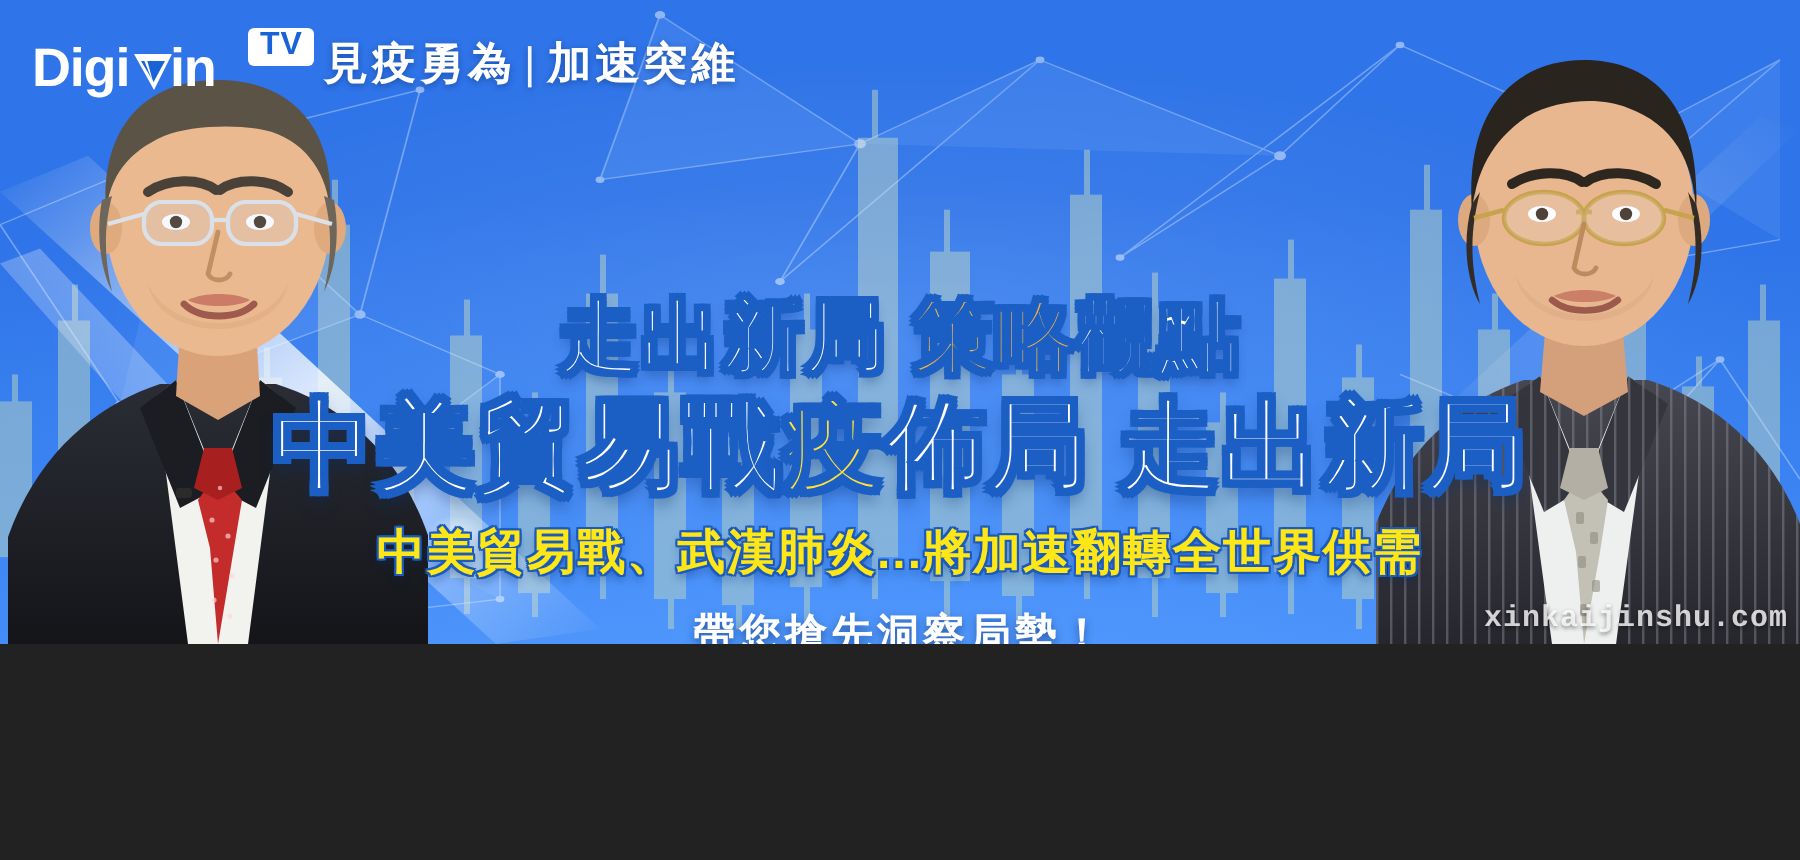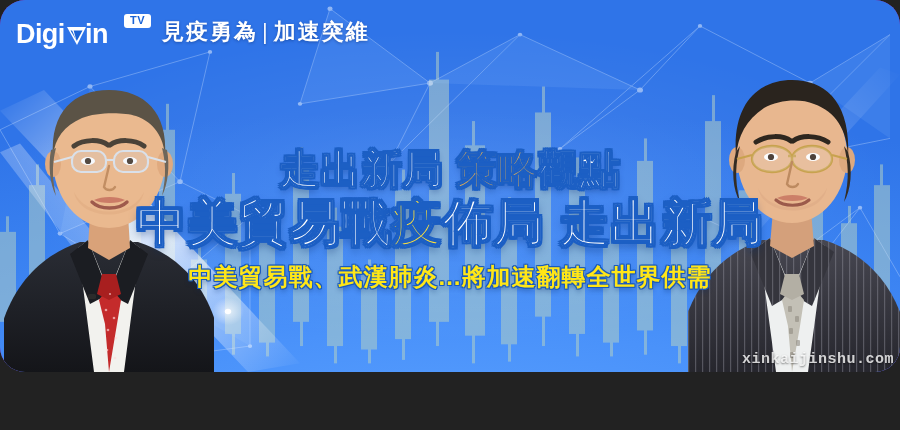--- a/index.html
+++ b/index.html
@@ -1,25 +1,24 @@
 <!DOCTYPE html>
 <html><head>
 <meta charset="utf-8">
 <style>
   html,body{margin:0;padding:0;background:#222;}
   *{box-sizing:border-box;}
 
   .banner{
     position:relative;
-    width:900px;height:372px;
+    width:900px;height:322px;
     overflow:hidden;
     font-family:"Liberation Sans","DejaVu Sans",sans-serif;
     background:#a21caf;
     user-select:none;
-    border-radius:25px;
   }
 
   
   .bg-base{
     position:absolute;inset:0;
     background:
       radial-gradient(120% 90% at 50% 120%, #59a0ff 0%, #4a92fa 35%, #3b83f2 65%, #2f74e8 100%);
   }
 
   .bg-candles{position:absolute;left:0;top:0;width:100%;height:100%;opacity:.60;}
@@ -32,21 +31,21 @@
 
   
   .logo-wrap{
     position:absolute;left:16px;top:18px;
     display:flex;align-items:flex-start;gap:4px;
   }
   .logo-mark{display:block;}
   .tv-badge{
     margin-top:-4px;
     background:#ffffff;color:#1a63d6;
-    font-size:11px;font-weight:bold;letter-spacing:.5px;
+    font-size:16px;font-weight:bold;letter-spacing:.5px;
     padding:1px 6px 2px;border-radius:3px;line-height:1;
     font-family:"Liberation Sans",sans-serif;
   }
 
   
   .hdr{
     position:absolute;left:162px;top:14px;
     color:#ffffff;text-align:left;
   }
   .hdr-l1{
@@ -436,18 +435,19 @@
 
     <div class="t2">
       <span>中美貿易戰</span><span class="yellow">疫</span><span>佈局 走出新局</span>
     </div>
 
     <div class="sub">
       <div>中美貿易戰、武漢肺炎...將加速翻轉全世界供需</div>
     </div>
 
     <div class="foot">
+      <div>帶您搶先洞察局勢！</div>
     </div>
   </div>
 
   <div class="watermark">xinkaijinshu.com</div>
 
 </div>
 
 </body></html>

